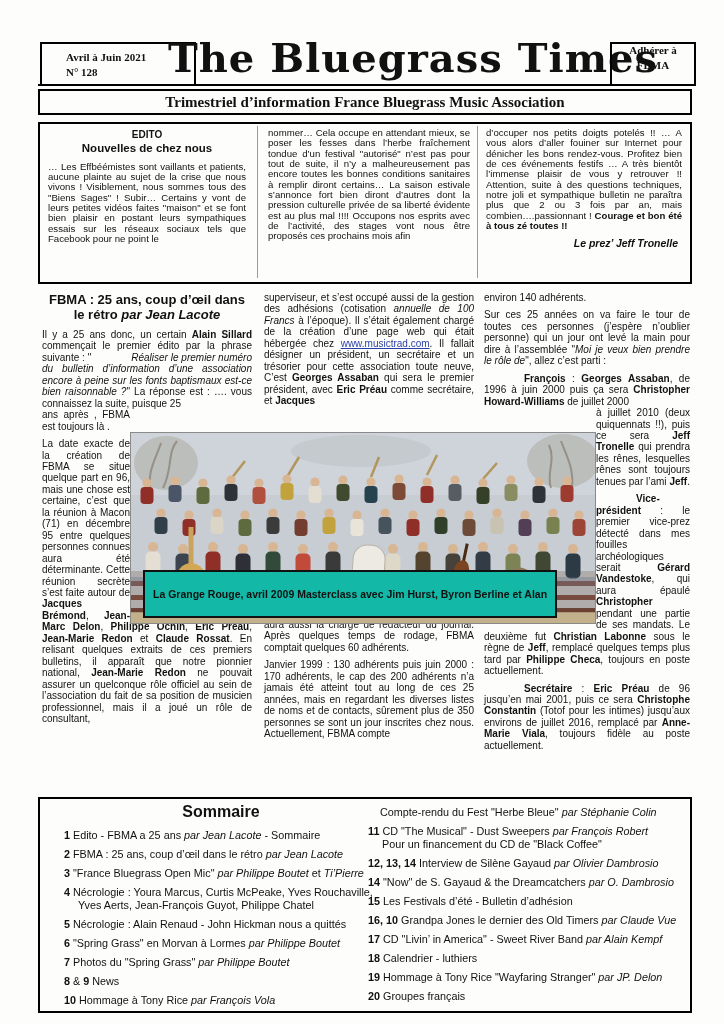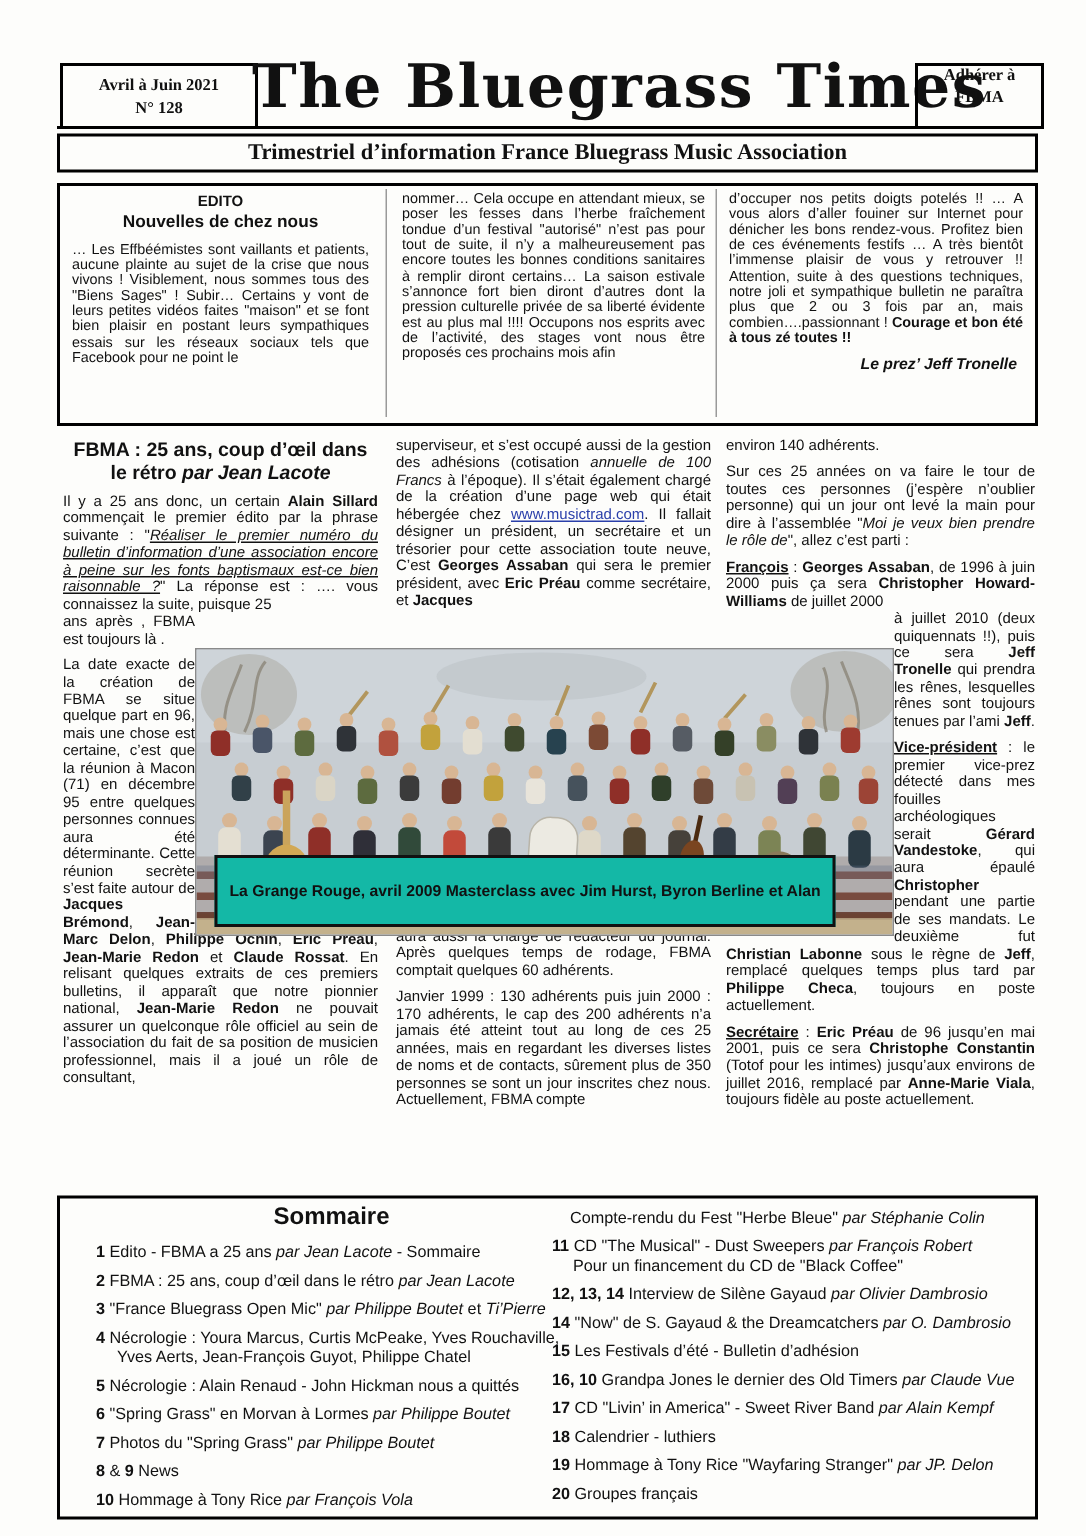--- a/index.html
+++ b/index.html
@@ -1,26 +1,26 @@
 <!DOCTYPE html>
 <html lang="fr"><head>
 <meta charset="utf-8">
 <style>
   html,body{margin:0;padding:0;background:#e9e9e5;}
   .page{position:relative;width:724px;height:1024px;background:#fdfdfb;color:#111;
         font-family:"Liberation Sans",sans-serif;overflow:hidden;}
-  .b{font-weight:bold;} .i{font-style:italic;} .u{text-decoration:underline;}
+  .b{font-weight:bold;} .i{font-style:italic;} .u{margin-left:40px;}
   .lnk{color:#2a3faa;text-decoration:underline;}
   .just{text-align:justify;margin:0;}
   p{margin:0;}
 
   
   .issue-box{position:absolute;left:40px;top:42px;width:128px;height:40px;border:2px solid #000;
-             font-family:"Liberation Serif",serif;font-weight:bold;font-size:11px;text-align:center;
-             display:flex;flex-direction:column;justify-content:center;gap:3px;}
+             font-family:"Liberation Serif",serif;font-weight:bold;font-size:11px;
+             display:flex;flex-direction:column;justify-content:center;gap:3px;padding-left:24px;}
   .join-box{position:absolute;left:610px;top:42px;width:82px;height:40px;border:2px solid #000;
             font-family:"Liberation Serif",serif;font-weight:bold;font-size:11px;text-align:center;
             display:flex;flex-direction:column;gap:3px;}
   .masthead{position:absolute;left:168px;top:34px;width:442px;height:50px;text-align:center;
             font-family:"DejaVu Serif",serif;font-weight:bold;font-size:40px;line-height:48px;
             letter-spacing:1px;white-space:nowrap;}
   .mast-rule{position:absolute;left:38px;top:84px;width:654px;height:2px;background:#000;}
   .subtitle-box{position:absolute;left:38px;top:89px;width:650px;height:22px;border:2px solid #000;
             font-family:"Liberation Serif",serif;font-weight:bold;font-size:15px;text-align:center;
             line-height:22px;}

